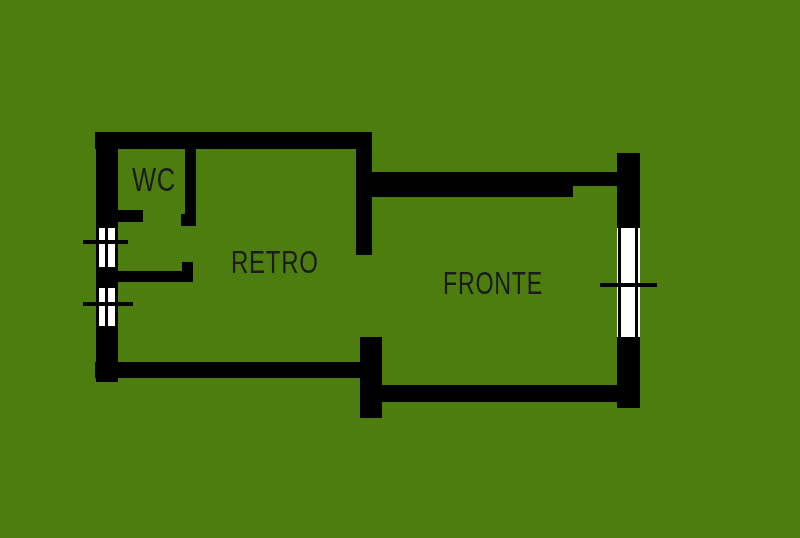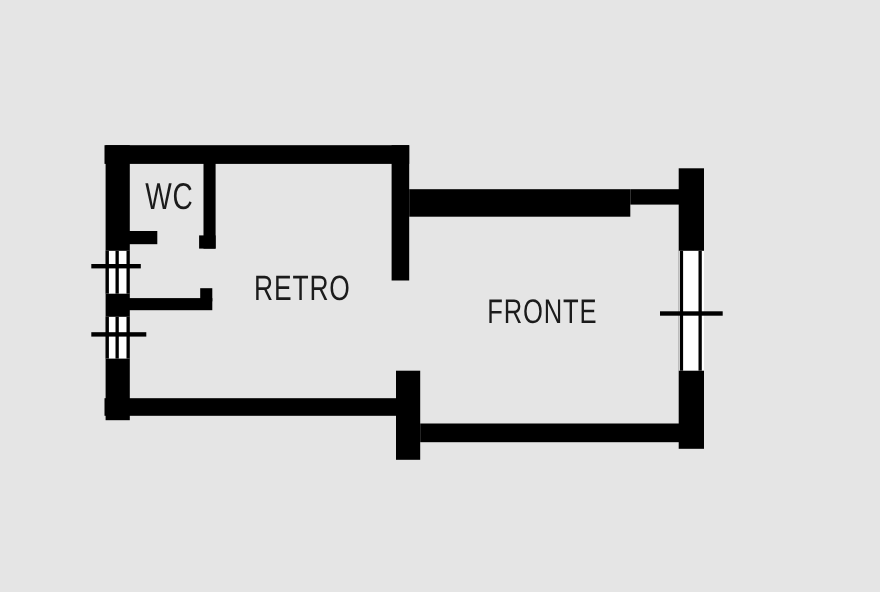--- a/index.html
+++ b/index.html
@@ -4,21 +4,21 @@
 <style>
   html, body {
     margin: 0;
     padding: 0;
     background: #ffffff;
   }
   .page {
     position: relative;
     width: 800px;
     height: 538px;
-    background: #e5e5e5;
+    background: #4d7c0f;
     overflow: hidden;
     font-family: "Liberation Sans", sans-serif;
   }
   .plan {
     position: absolute;
     left: 0; top: 0;
     width: 800px;
     height: 538px;
   }
   .wall {

